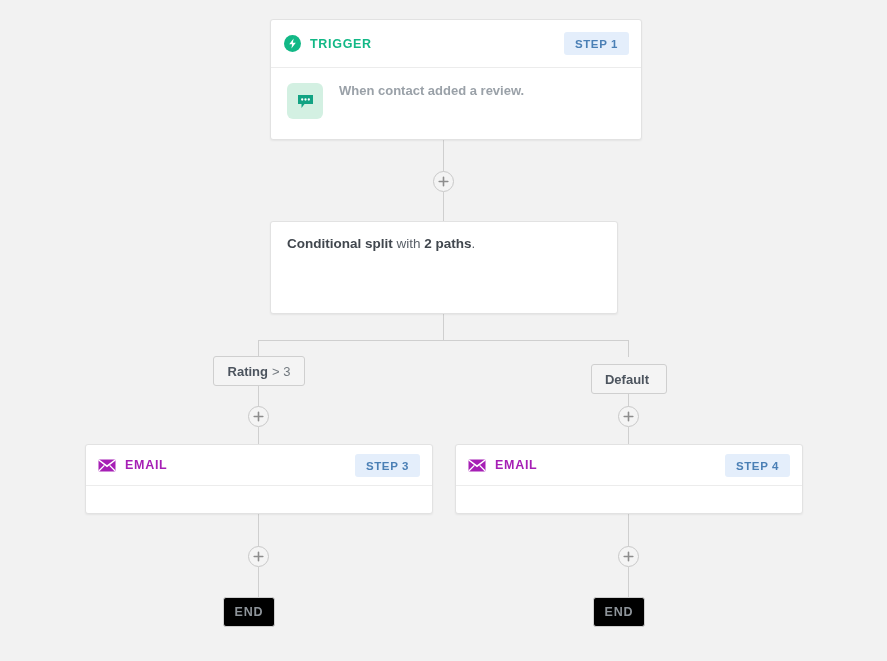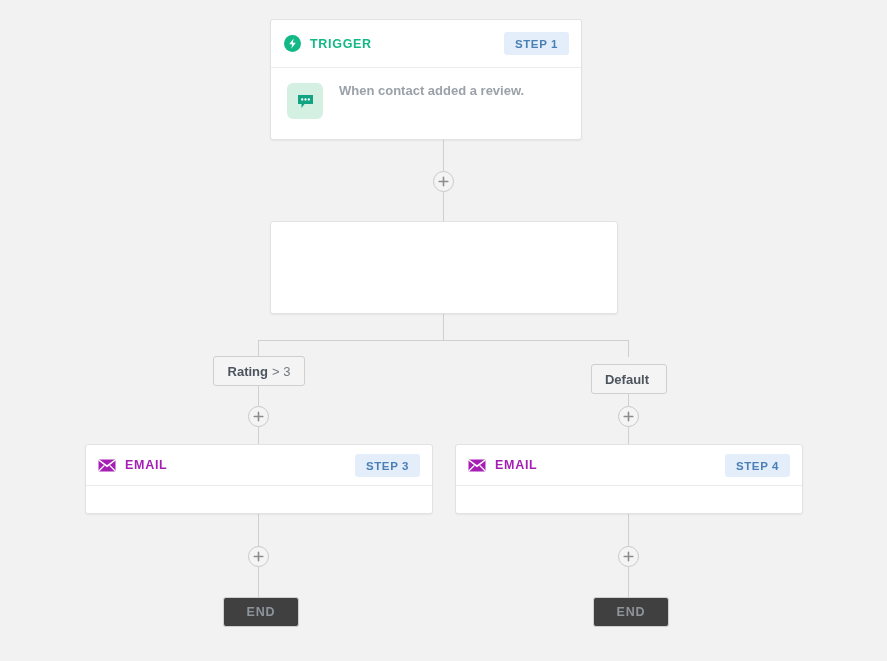--- a/index.html
+++ b/index.html
@@ -152,25 +152,25 @@
     box-sizing: border-box;
     padding: 8px 14px;
     white-space: nowrap;
   }
   .path-pill b { font-weight: bold; color: #4c545e; }
   .path-pill .light { font-weight: normal; color: #72797f; margin-left: 4px; }
 
   
   .end-node {
     position: absolute;
-    background: #404040;
+    background: #000000;
     border: 1px solid #cfcfcf;
     border-radius: 3px;
     height: 30px;
-    width: 76px;
+    width: 52px;
     display: flex;
     align-items: center;
     justify-content: center;
     font-size: 12.5px;
     font-weight: bold;
     letter-spacing: 0.8px;
     color: #8e949a;
     box-sizing: border-box;
   }
 </style>
@@ -200,21 +200,21 @@
   <div class="vline" style="left:258px; top:567px; height:31px;"></div>
 
   <div class="vline" style="left:628px; top:386px; height:21px;"></div>
 
   <div class="vline" style="left:628px; top:427px; height:18px;"></div>
 
   <div class="vline" style="left:628px; top:514px; height:33px;"></div>
 
   <div class="vline" style="left:628px; top:567px; height:31px;"></div>
 
-  <div class="card" style="left:270px; top:19px; width:312px; height:121px;">
+  <div class="card" style="left:270px; top:19px; width:372px; height:121px;">
     <div class="card-header">
       <span class="type-icon">
         <svg width="17" height="17" viewBox="0 0 17 17">
           <circle cx="8.5" cy="8.5" r="8.5" fill="#12b886"></circle>
           <path d="M9.6 3.4 L5.2 9.2 H8.1 L7.4 13.6 L11.8 7.7 H8.9 Z" fill="#ffffff"></path>
         </svg>
       </span>
       <span class="card-type type-trigger">TRIGGER</span>
       <span class="step-badge">STEP 1</span>
     </div>
@@ -237,20 +237,23 @@
 
   <div class="plus-btn" style="left:433px; top:171px;">
     <span>
       <svg width="11" height="11" viewBox="0 0 11 11">
         <path d="M5.5 1.2 V9.8 M1.2 5.5 H9.8" stroke="#8d8d8d" stroke-width="1.6" stroke-linecap="round"></path>
       </svg>
     </span>
   </div>
 
   <div class="card" style="left:270px; top:221px; width:348px; height:93px;">
+    <div class="card-body">
+      <div class="branch-text"><b>Conditional split</b><span> with </span><b>2 paths</b><span>.</span></div>
+    </div>
   </div>
 
   <div class="path-pill" style="left:213px; top:356px; width:92px;">
     <b>Rating</b>
       <span class="light">&gt; 3</span>
   </div>
 
   <div class="path-pill" style="left:591px; top:364px; width:76px;">
     <b>Default</b>
       <span class="light"></span>

